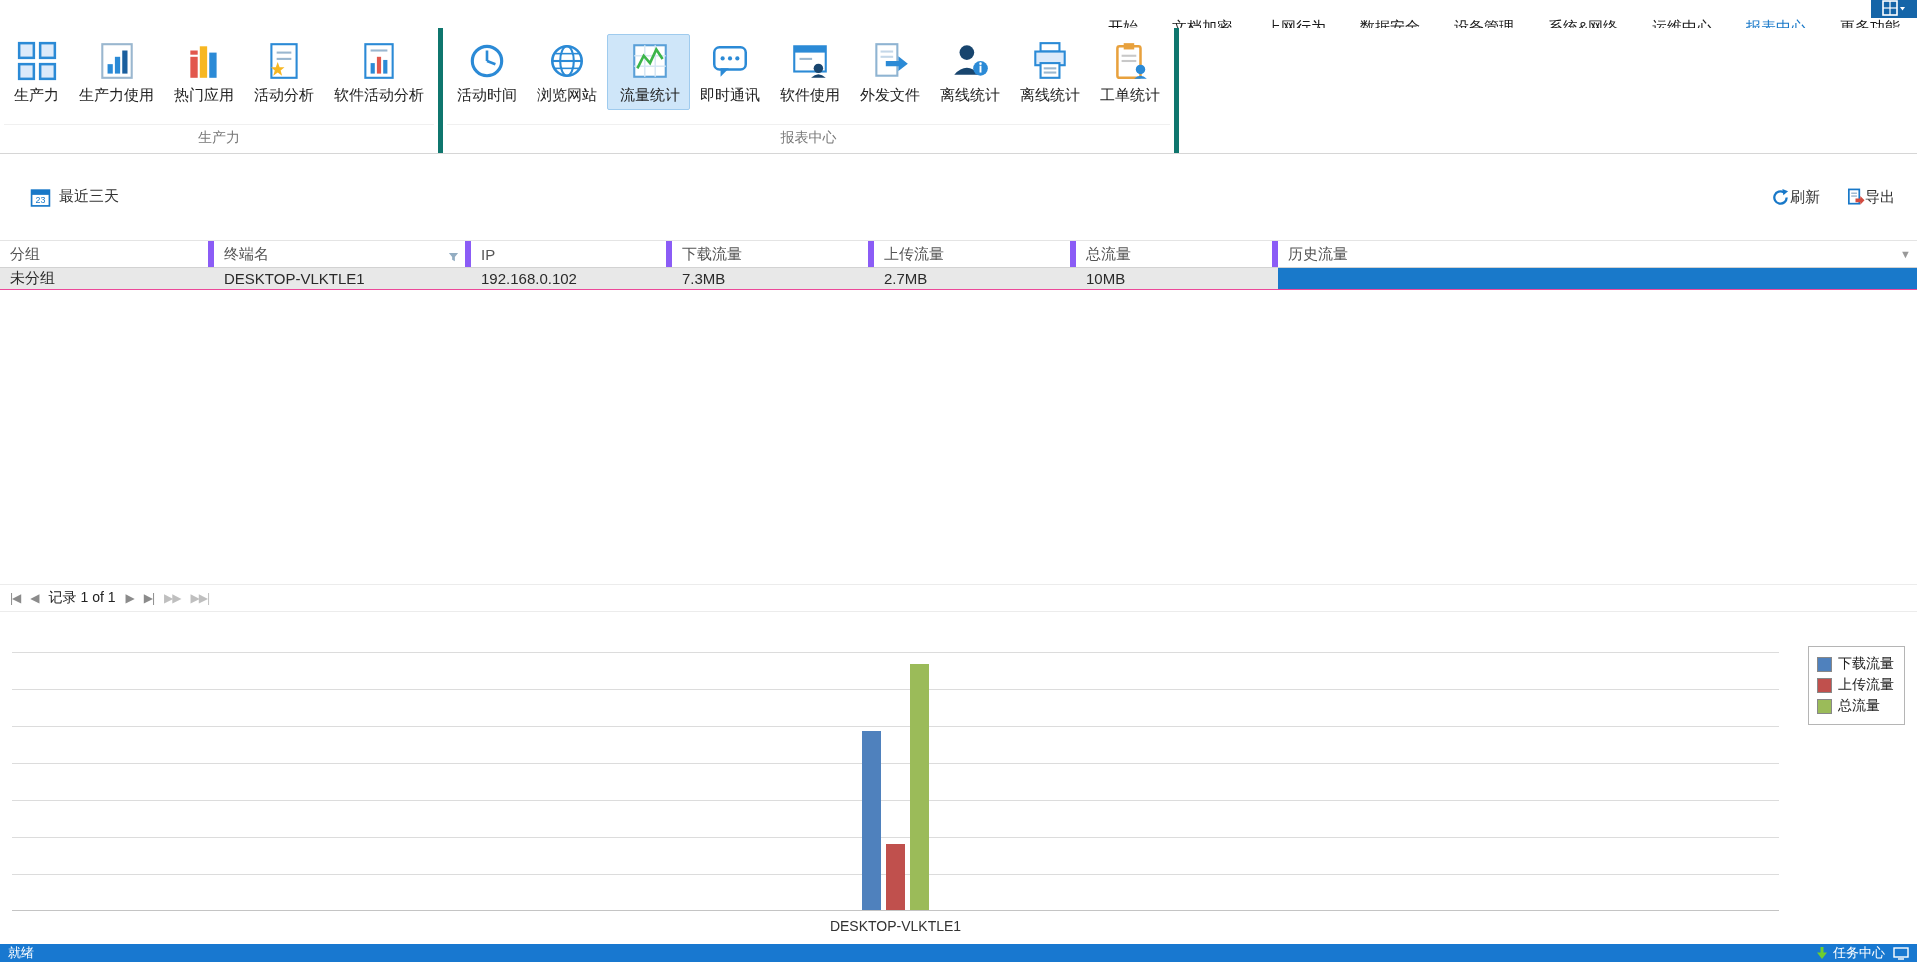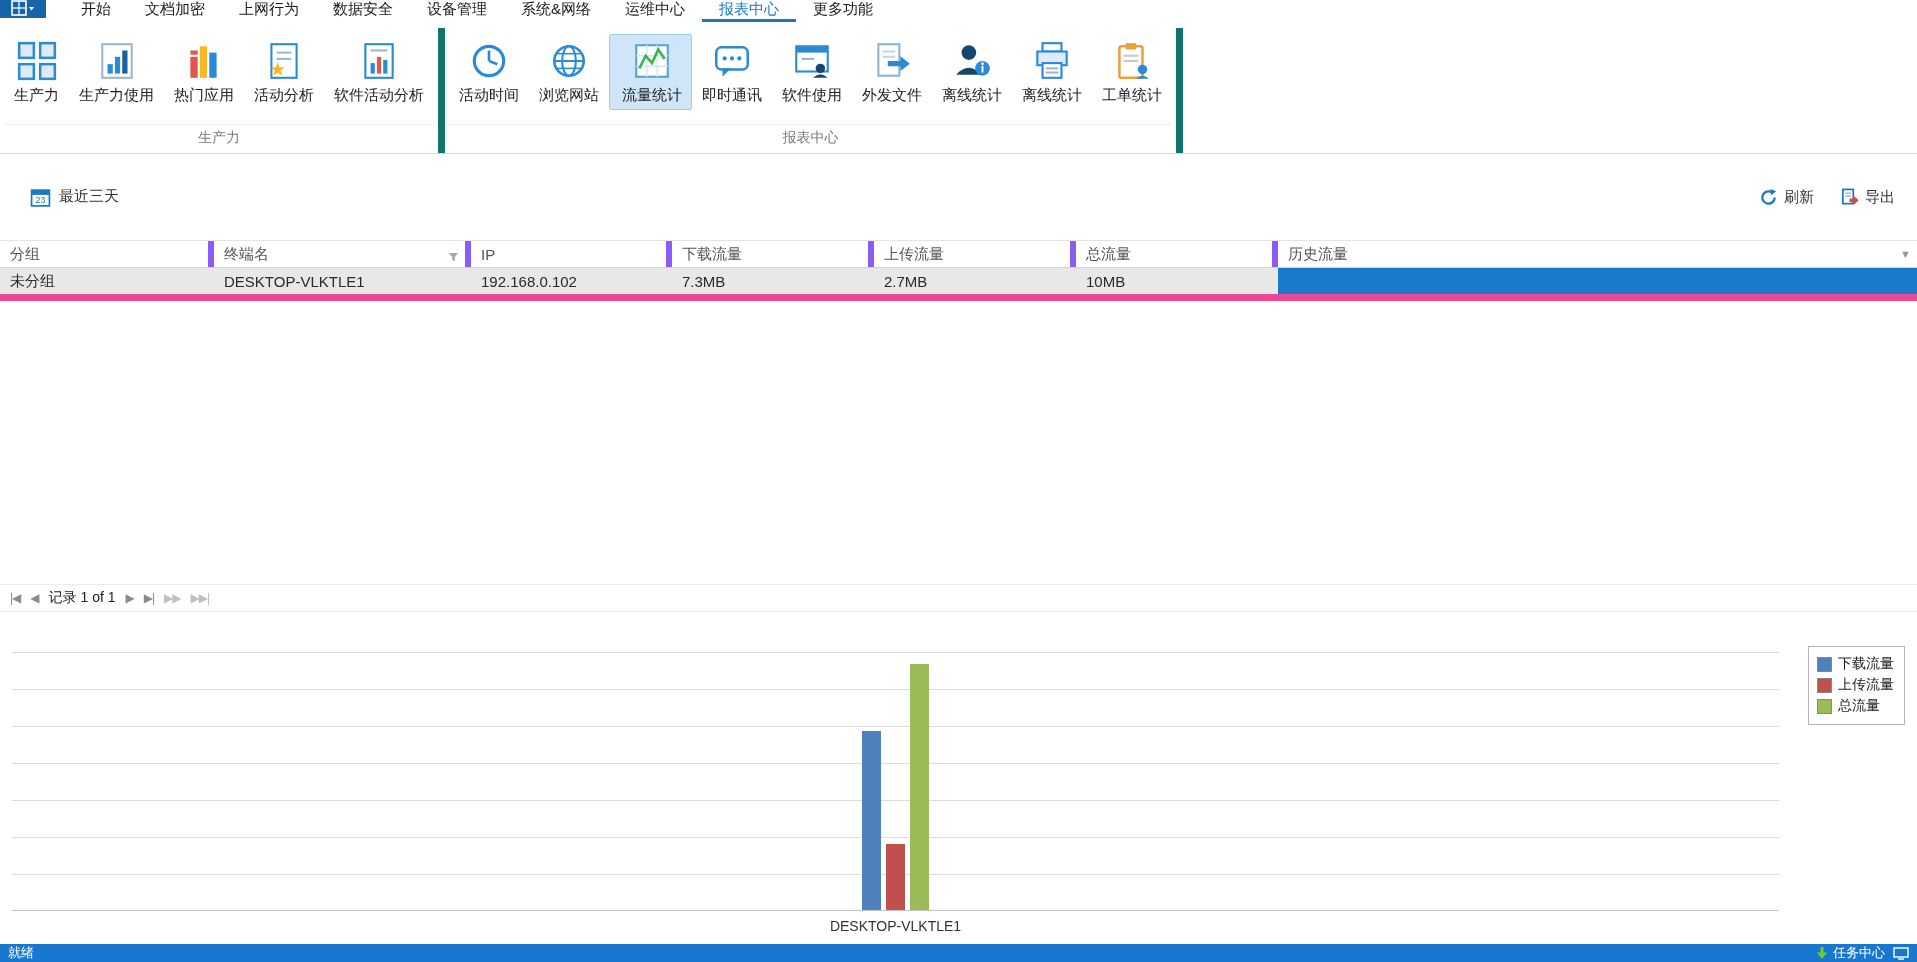--- a/index.html
+++ b/index.html
@@ -1,48 +1,48 @@
 <!DOCTYPE html>
 <html><head>
 <meta charset="utf-8">
 <style>
   * { box-sizing: border-box; margin: 0; padding: 0; }
   html,body { width:1917px; height:962px; overflow:hidden; background:#fff;
     font-family:"Liberation Sans","DejaVu Sans",sans-serif; color:#222; }
   .app { width:1917px; height:962px; display:flex; flex-direction:column; }
 
   
-  .menubar { height:28px; display:flex; align-items:flex-start; background:#fff; }
+  .menubar { height:28px; display:flex; align-items:flex-end; background:#fff;flex-direction:column; }
   .appbtn { width:46px; background:#1565a8; display:flex; align-items:center; justify-content:center; cursor:pointer; }
   .tabs { display:flex; align-items:stretch; margin-left:18px; }
   .tab { display:flex; align-items:center; padding:0 17px; font-size:15px; color:#1a1a1a; cursor:pointer; border-bottom:3px solid transparent; }
   .tab.active { color:#1878c8; border-bottom-color:#1878c8; }
 
   
   .ribbon { height:126px; display:flex; border-bottom:1px solid #d6d6d6; background:#fff; }
-  .rgroup { display:flex; flex-direction:column; border-right:7px solid #0f766e; padding:0 4px; }
+  .rgroup { display:flex; flex-direction:column; border-right:5px solid #0f766e; padding:0 4px; }
   .ritems { display:flex; align-items:flex-start; height:96px; padding-top:6px; }
   .ritem { display:flex; flex-direction:column; align-items:center; padding:4px 9px; min-width:62px; cursor:pointer; border-radius:2px; border:1px solid transparent; }
   .ritem.selected { background:#cfe6f9; border-color:#9fcbee;padding-left:12px; }
   .ritem .rlabel { font-size:15px; color:#222; margin-top:3px; white-space:nowrap; }
   .ricon { width:44px; height:44px; display:flex; align-items:center; justify-content:center; }
   .rgrouplabel { height:26px; text-align:center; font-size:14px; color:#777; line-height:24px; border-top:1px solid #f0f0f0; }
   .rfiller { flex:1; }
 
   
   .toolbar { height:86px; display:flex; align-items:center; justify-content:space-between; padding:0 22px 0 30px; background:#fff; }
   .tool-left { display:flex; gap:8px; font-size:15px; color:#333; cursor:pointer; }
   .tool-right { display:flex; align-items:center; gap:26px; }
-  .toolbtn { display:flex; align-items:center; gap:6px; font-size:15px; color:#333; cursor:pointer; }
+  .toolbtn { display:flex; align-items:center; gap:0; font-size:15px; color:#333; cursor:pointer; }
 
   
   .grid-header { height:28px; display:flex; border-top:1px solid #e4e4e4; border-bottom:1px solid #d2d2d2; background:#fff; }
   .hcell { position:relative; display:flex; align-items:center; padding:0 10px; font-size:15px; color:#555; border-right:6px solid #8b5cf6; cursor:pointer; }
   .hcell:last-child { border-right:none; }
-  .grid-row { height:33px; display:flex; background:#e8e8e8; border-bottom:7px solid #ec4899; cursor:pointer; }
+  .grid-row { height:22px; display:flex; background:#e8e8e8; border-bottom:1px solid #ec4899; cursor:pointer; }
   .rcell { display:flex; align-items:center; padding:0 10px; font-size:15px; color:#2a2a2a; }
   .col-group { width:214px; } .col-terminal { width:257px; } .col-ip { width:201px; }
   .col-dl { width:202px; } .col-ul { width:202px; } .col-total { width:202px; }
   .col-history { flex:1; }
   .rcell.col-history { padding:0; }
   .history-fill { width:100%; height:100%; background:#1979ca; }
   .funnel { position:absolute; right:6px; top:8px; }
   .hdr-arrow { position:absolute; right:6px; font-size:11px; color:#999; }
   .grid-filler { flex:1; background:#fff; }
 

